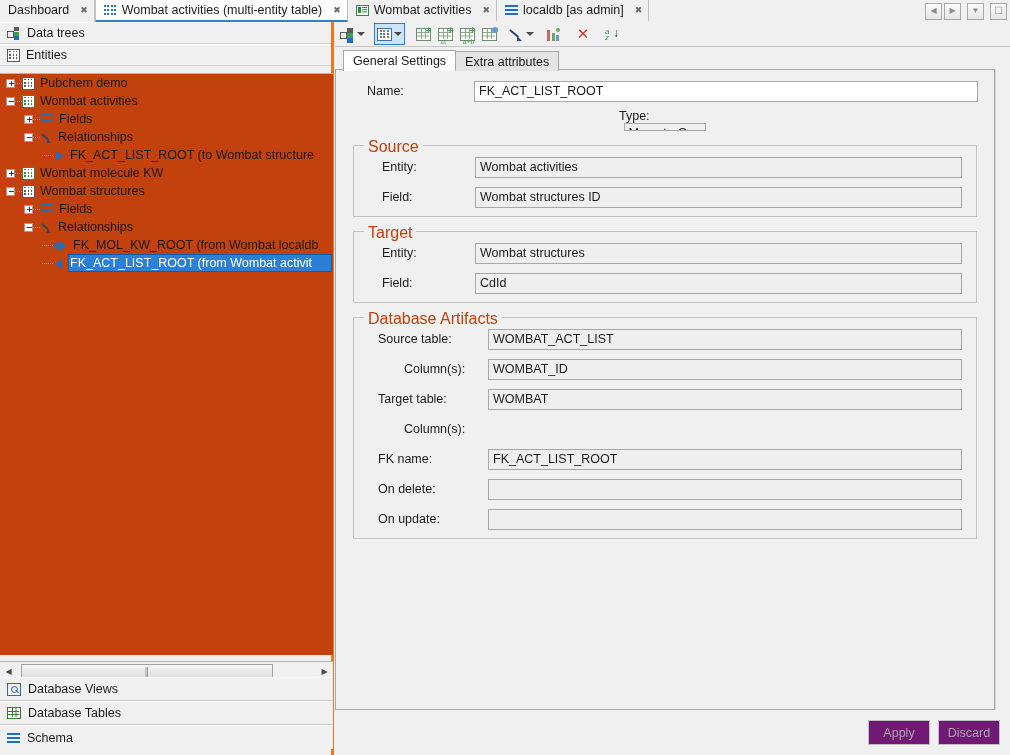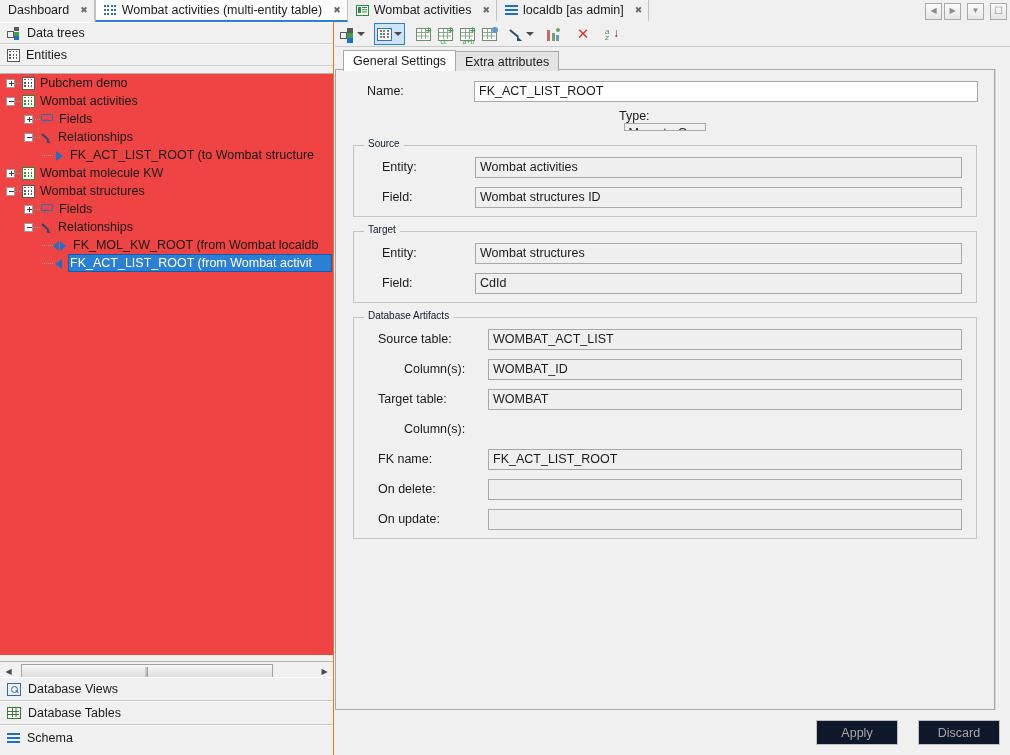--- a/index.html
+++ b/index.html
@@ -91,34 +91,34 @@
     background:
       linear-gradient(#1f6fc4,#1f6fc4) 0 0/13px 2px no-repeat,
       linear-gradient(#1f6fc4,#1f6fc4) 0 4px/13px 2px no-repeat,
       linear-gradient(#1f6fc4,#1f6fc4) 0 8px/13px 2px no-repeat;
   }
 
   
   .leftpanel {
     position: absolute; left: 0; top: 22px; width: 334px; height: 733px;
     background: #f0f0f0;
-    border-right: 1px solid #f97316;
+    border-right: 3px solid #f97316;
   }
   .lp-header {
     height: 22px; display: flex; align-items: center; gap: 6px;
     padding-left: 7px;
     background: #f0f0f0;
     border-bottom: 1px solid #d0d0d0;
     border-top: 1px solid #ffffff;
     font-size: 12.5px;
   }
   .lp-header.second { border-top: 1px solid #ffffff; }
   .tree {
     position: absolute; left: 0; top: 51px; width: 333px; bottom: 100px;
-    background: #ef4444;
+    background: #c2410c;
     border-top: 1px solid #b4b4b4;
     overflow: hidden;
   }
   .trow {
     position: relative; height: 18px; display: flex; align-items: center;
     white-space: nowrap; font-size: 12.5px;
   }
   .trow .lbl { padding-left: 5px; }
   .trow.sel .hl {
     position: absolute; left: 0; top: 0; height: 18px;
@@ -338,36 +338,36 @@
     overflow: hidden; white-space: nowrap;
   }
   .fld.ro { background: #efefef; }
 
   .group {
     border: 1px solid #c4c4c4; margin: 0 1px 14px 1px;
     padding: 10px 14px 8px 14px; position: relative;
   }
   .group > .gtitle {
     position: absolute; top: -8px; left: 10px; background: #f0f0f0;
-    padding: 0 4px; font-size: 10px; color: #0f172a;
+    padding: 0 4px; font-size: 16px; color: #c2410c;
   }
   .group .frow { margin-bottom: 8px; }
   .group .frow:last-child { margin-bottom: 0; }
   .group .flabel { width: 107px; padding-left: 14px; }
   .group.artifacts .flabel { width: 120px; padding-left: 10px; }
   .group.artifacts .flabel.indent { padding-left: 36px; }
 
   
   .btnbar {
     position: absolute; right: 10px; bottom: 10px; display: flex; gap: 8px;
   }
   .btn {
-    width: 82px; height: 25px; border: 1px solid #c0c0c0;
-    background: #0f172a; color: #a6a6a6; font-size: 12.5px;
-    display:flex;align-items:center;justify-content:center;margin-left:12px;
+    width: 62px; height: 25px; border: 1px solid #c0c0c0;
+    background: #701a75; color: #a6a6a6; font-size: 12.5px;
+    display:flex;align-items:center;justify-content:center;
   }
 
   
   .vstrip {
     position: absolute; right: 0; top: 47px; width: 15px; bottom: 45px;
     background: #f0f0f0; border-left: 1px solid #d4d4d4;
   }
 </style>
 </head>
 <body>

